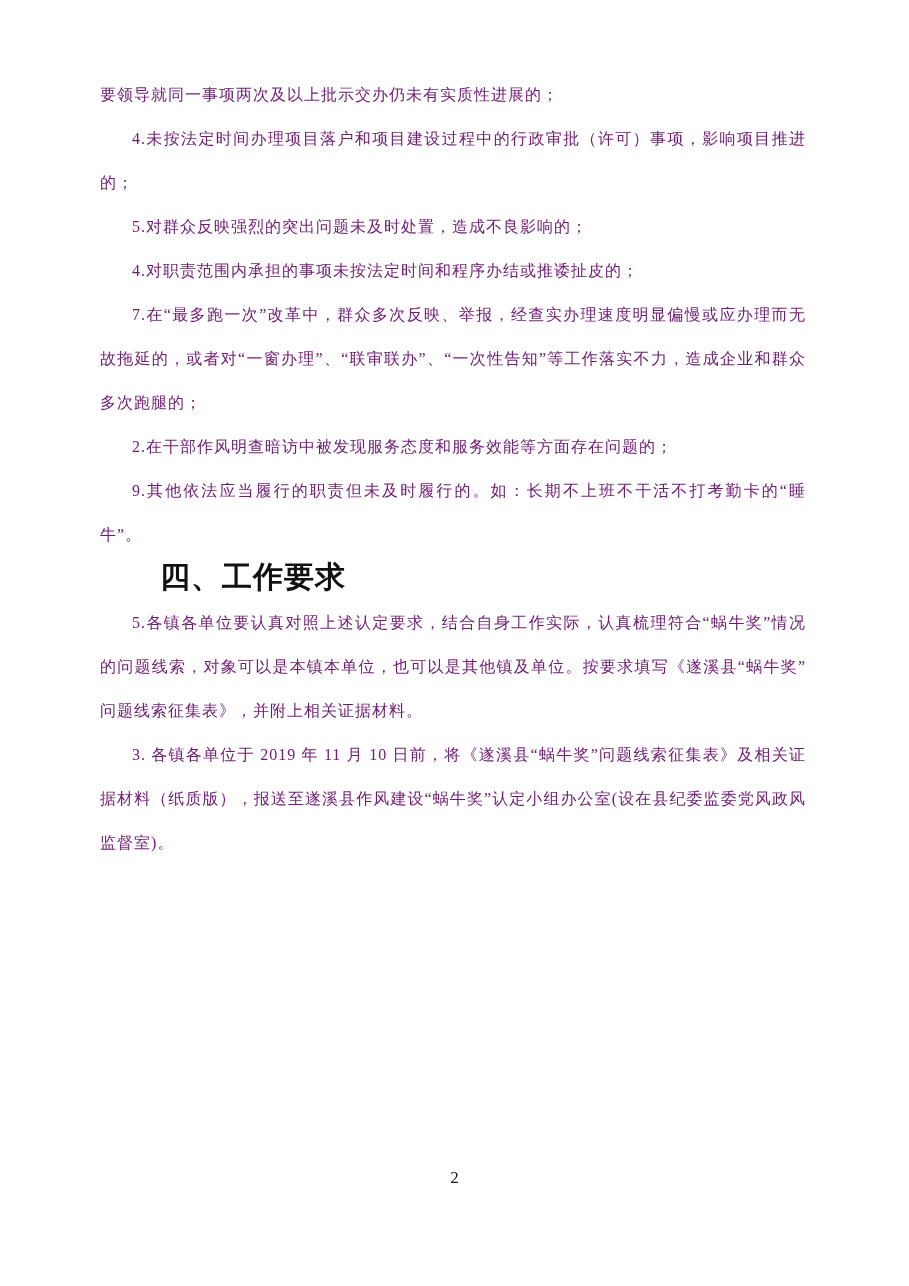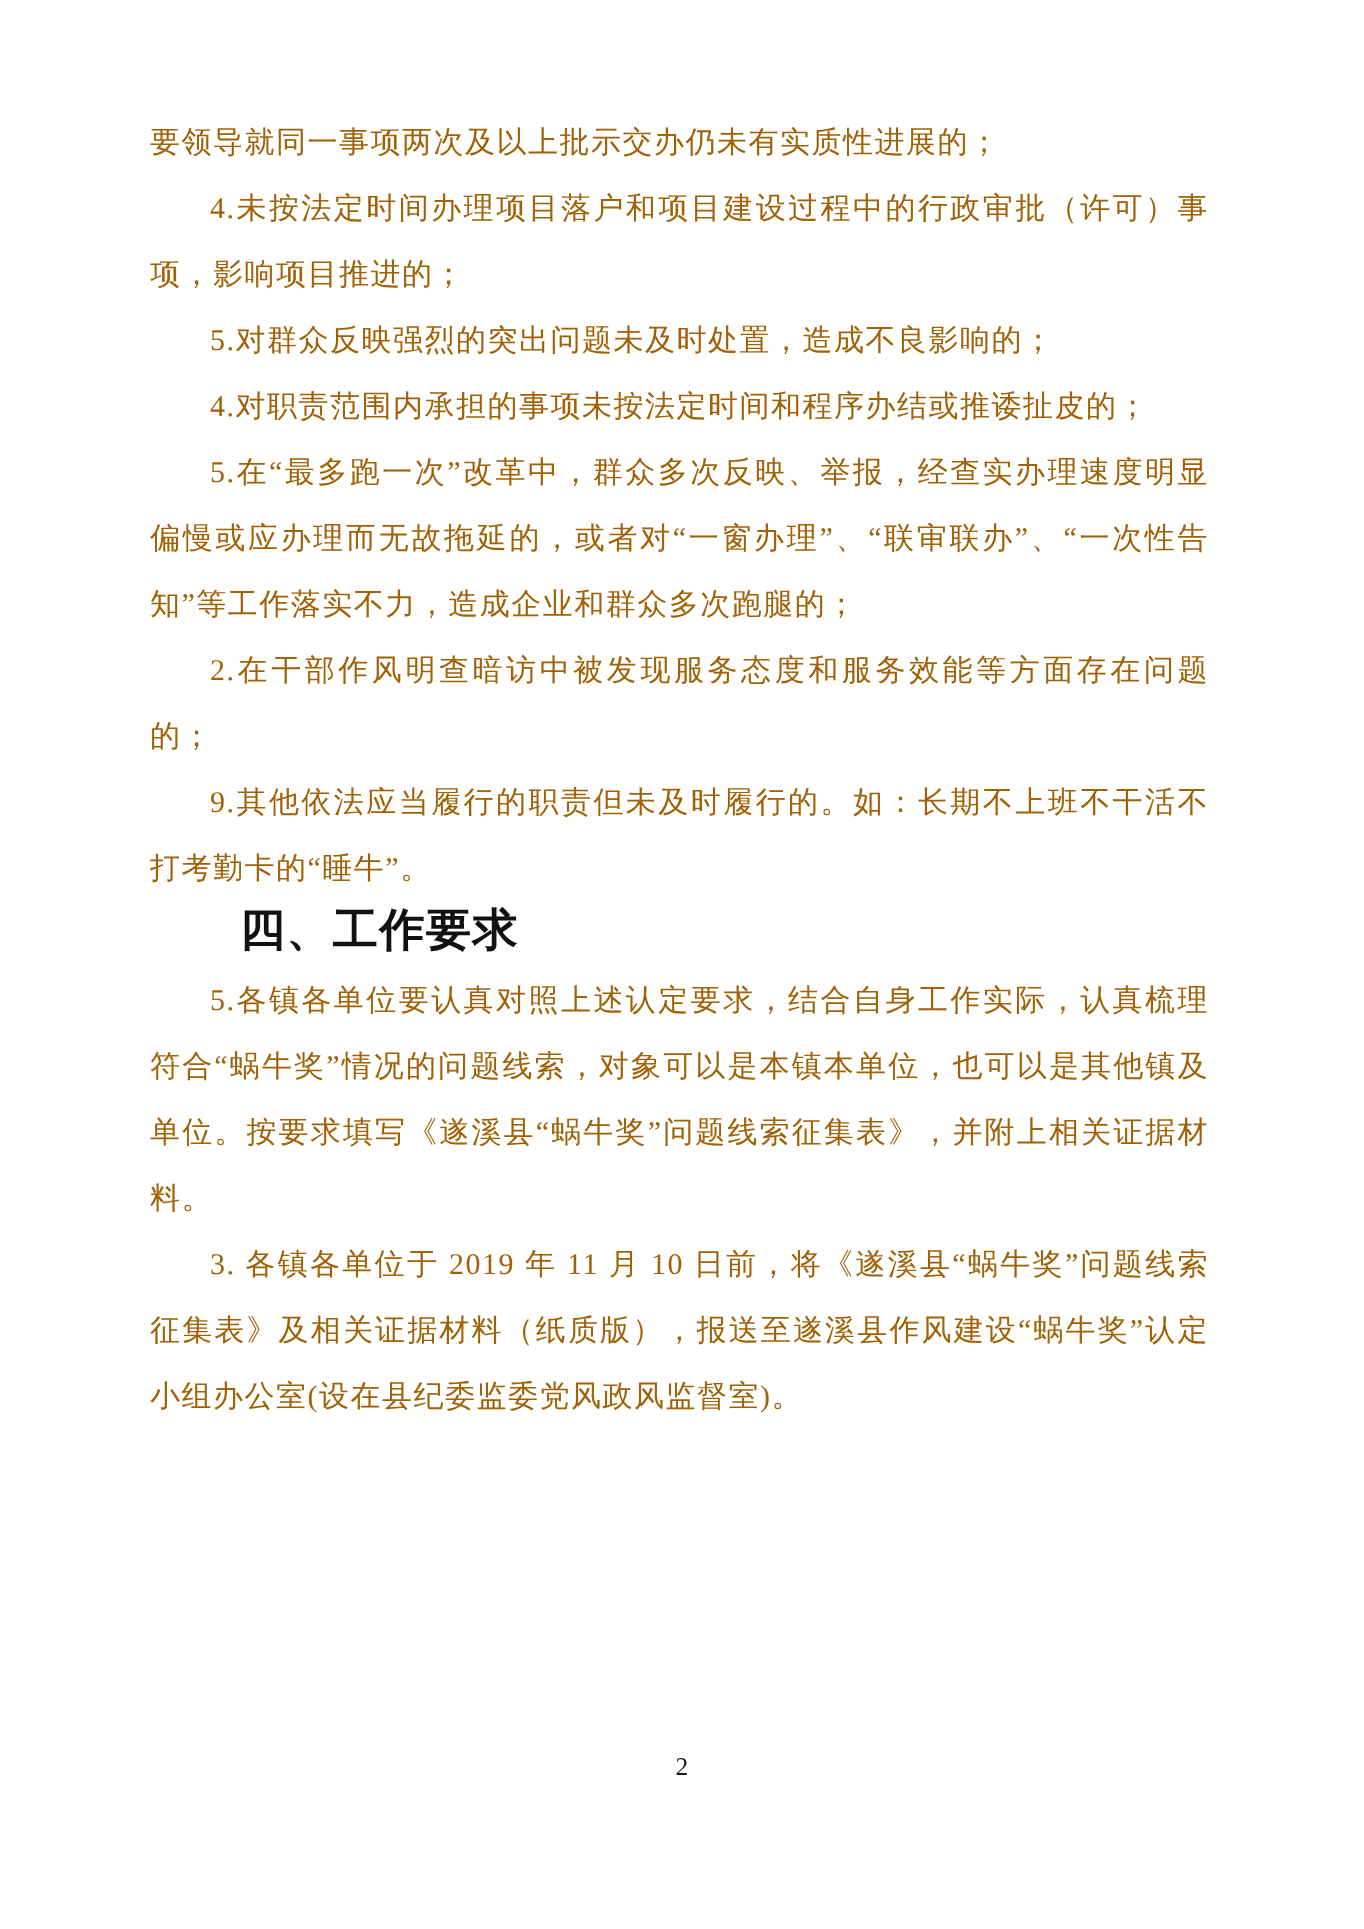--- a/index.html
+++ b/index.html
@@ -17,26 +17,26 @@
     color: #1a1a1a;
   }
   .doc {
     position: absolute;
     left: 100px;
     top: 73px;
     width: 706px;
   }
   .doc p.para {
     margin: 0;
-    font-size: 20px;
+    font-size: 16px;
     line-height: 44px;
     letter-spacing: 1px;
     text-align: justify;
     word-break: break-all;
-    color: #a16207;
+    color: #701a75;
   }
   .doc p.para.indent {
     text-indent: 2em;
   }
   .doc p.para.heading {
     font-family: Liberation Mono, monospace;
     font-weight: 700;
     font-size: 30px;
     letter-spacing: 1px;
     color: #111111;
@@ -56,21 +56,21 @@
 </style>
 </head>
 <body>
 
 <div class="page">
   <div class="doc" id="document-body">
       <p class="para">要领导就同一事项两次及以上批示交办仍未有实质性进展的；</p>
       <p class="para indent">4.未按法定时间办理项目落户和项目建设过程中的行政审批（许可）事项，影响项目推进的；</p>
       <p class="para indent">5.对群众反映强烈的突出问题未及时处置，造成不良影响的；</p>
       <p class="para indent">4.对职责范围内承担的事项未按法定时间和程序办结或推诿扯皮的；</p>
-      <p class="para indent">5.在“最多跑一次”改革中，群众多次反映、举报，经查实办理速度明显偏慢或应办理而无故拖延的，或者对“一窗办理”、“联审联办”、“一次性告知”等工作落实不力，造成企业和群众多次跑腿的；</p>
+      <p class="para indent">7.在“最多跑一次”改革中，群众多次反映、举报，经查实办理速度明显偏慢或应办理而无故拖延的，或者对“一窗办理”、“联审联办”、“一次性告知”等工作落实不力，造成企业和群众多次跑腿的；</p>
       <p class="para indent">2.在干部作风明查暗访中被发现服务态度和服务效能等方面存在问题的；</p>
       <p class="para indent">9.其他依法应当履行的职责但未及时履行的。如：长期不上班不干活不打考勤卡的“睡牛”。</p>
       <p class="para indent heading">四、工作要求</p>
       <p class="para indent">5.各镇各单位要认真对照上述认定要求，结合自身工作实际，认真梳理符合“蜗牛奖”情况的问题线索，对象可以是本镇本单位，也可以是其他镇及单位。按要求填写《遂溪县“蜗牛奖”问题线索征集表》，并附上相关证据材料。</p>
       <p class="para indent">3. 各镇各单位于 2019 年 11 月 10 日前，将《遂溪县“蜗牛奖”问题线索征集表》及相关证据材料（纸质版），报送至遂溪县作风建设“蜗牛奖”认定小组办公室(设在县纪委监委党风政风监督室)。</p>
     </div>
   <div class="footer">
     <span class="pagenum">2</span>
   </div>
 </div>

